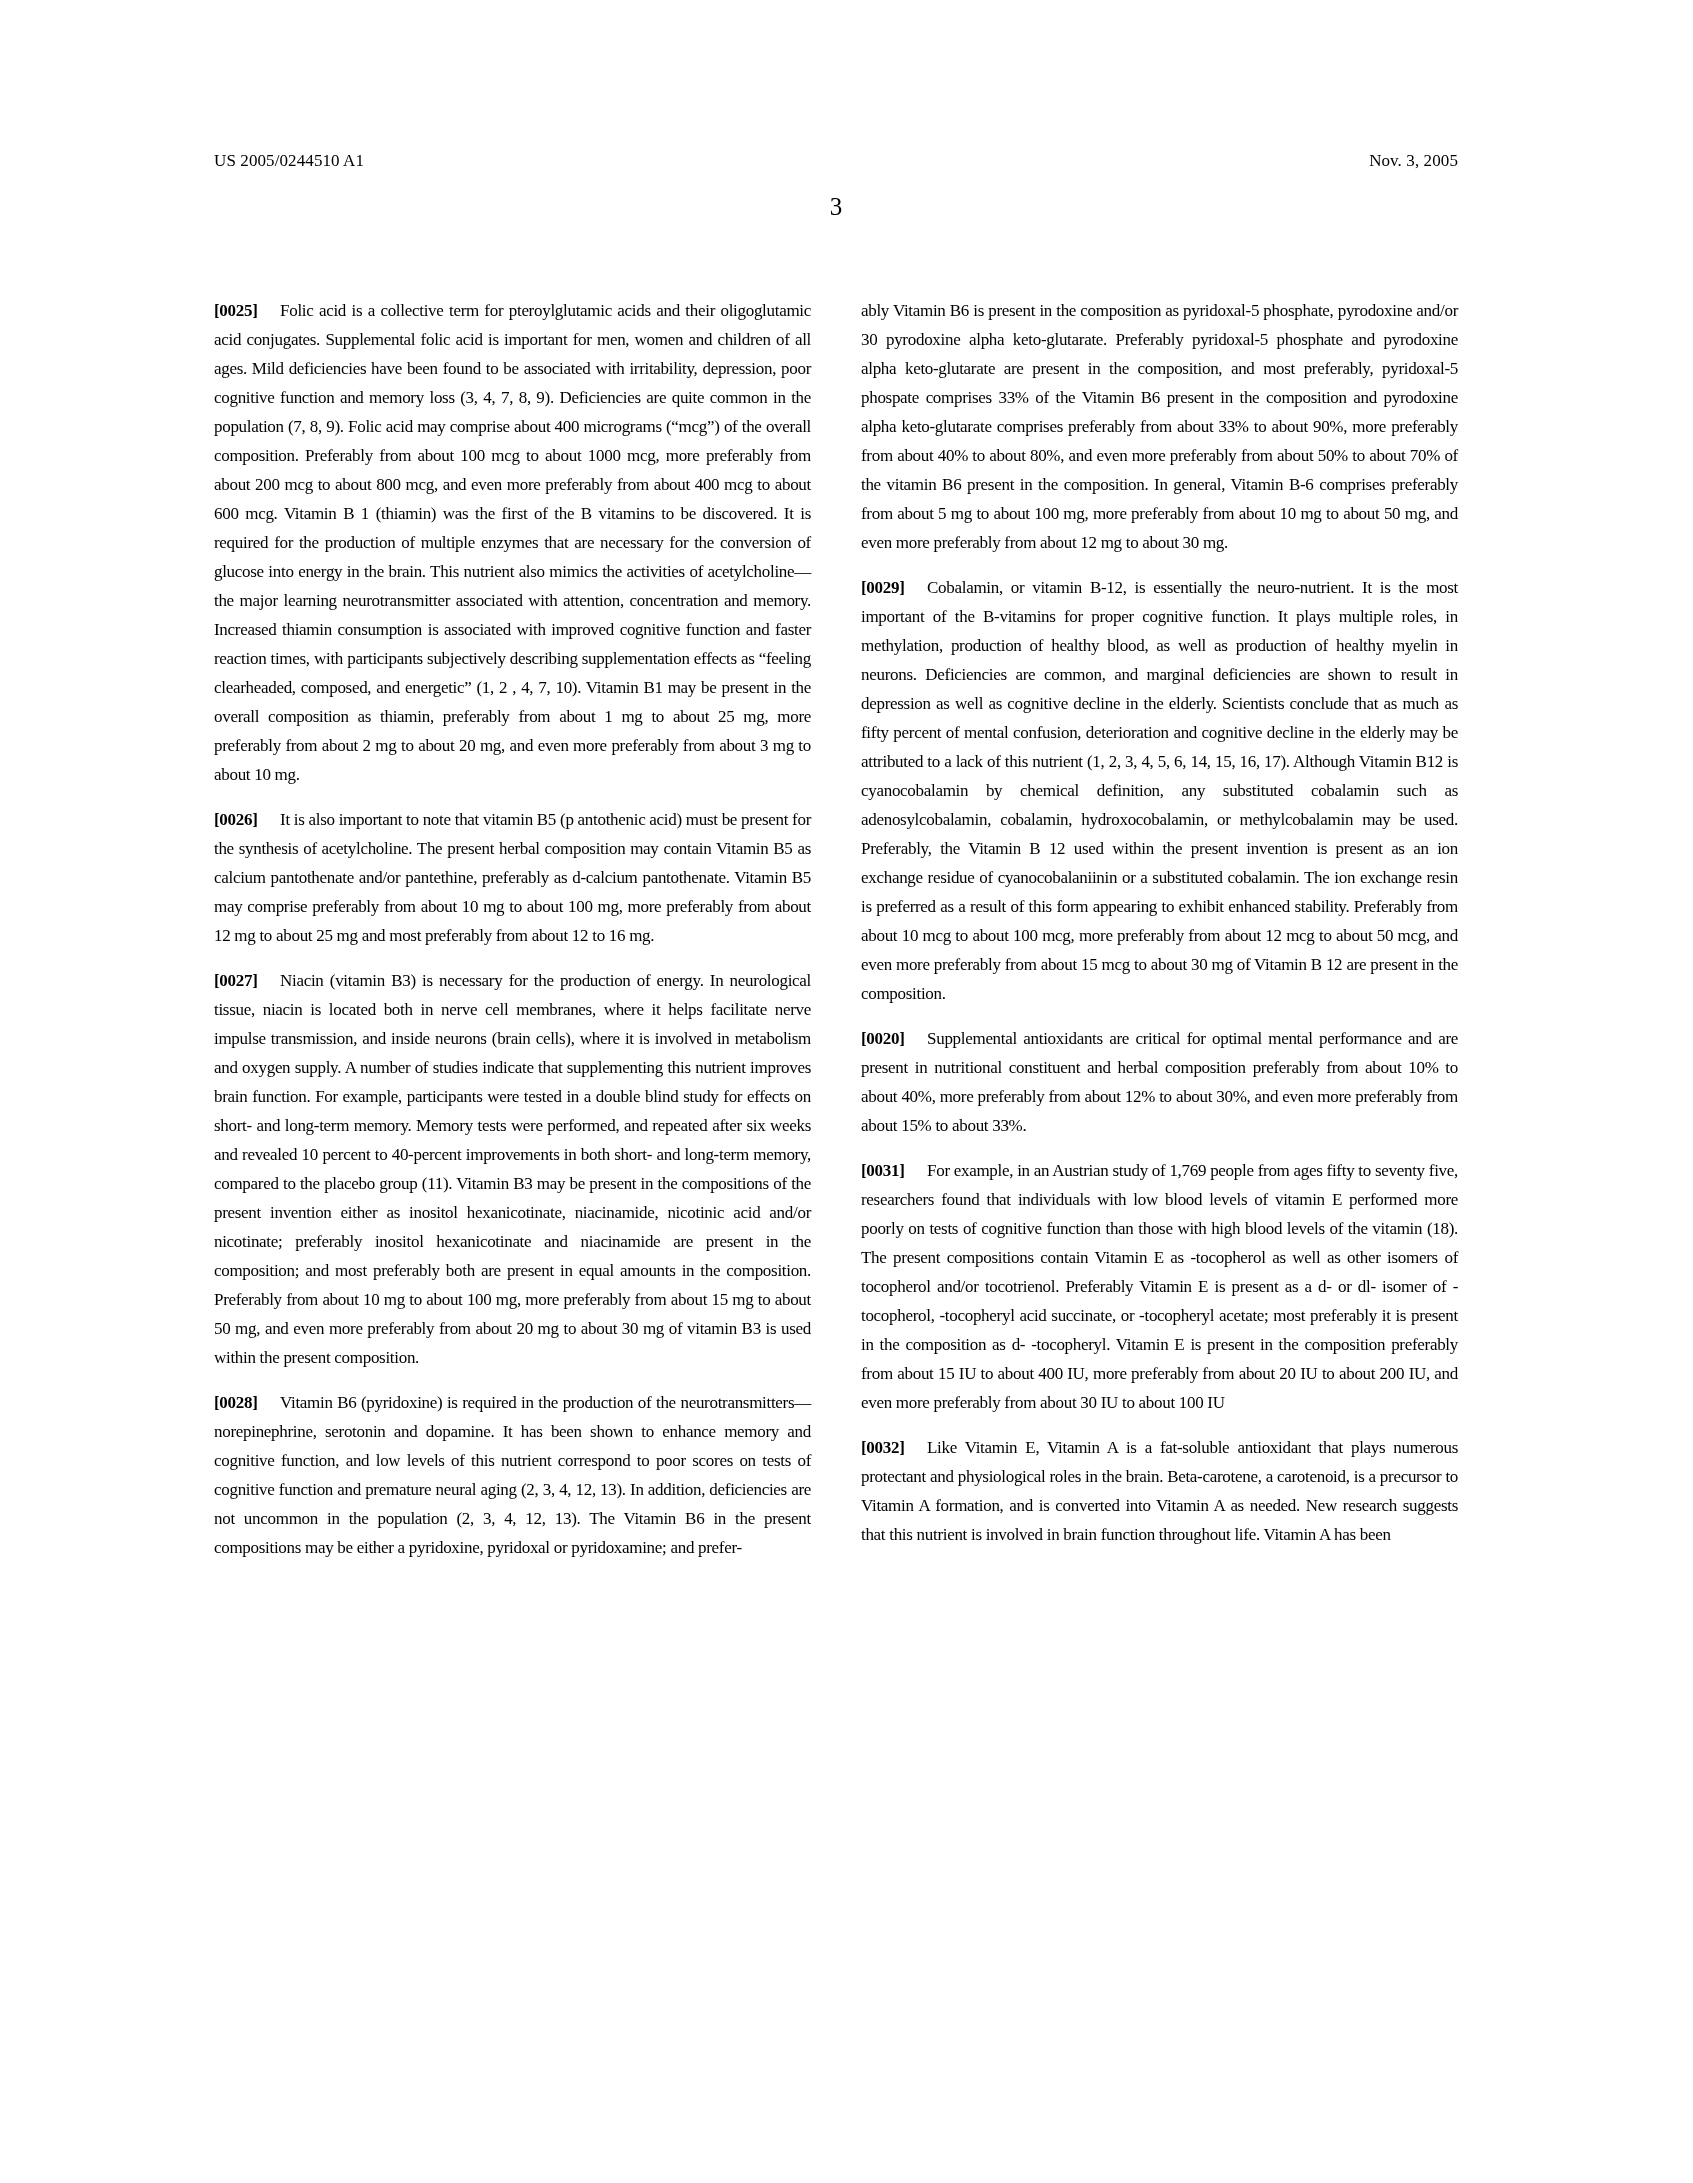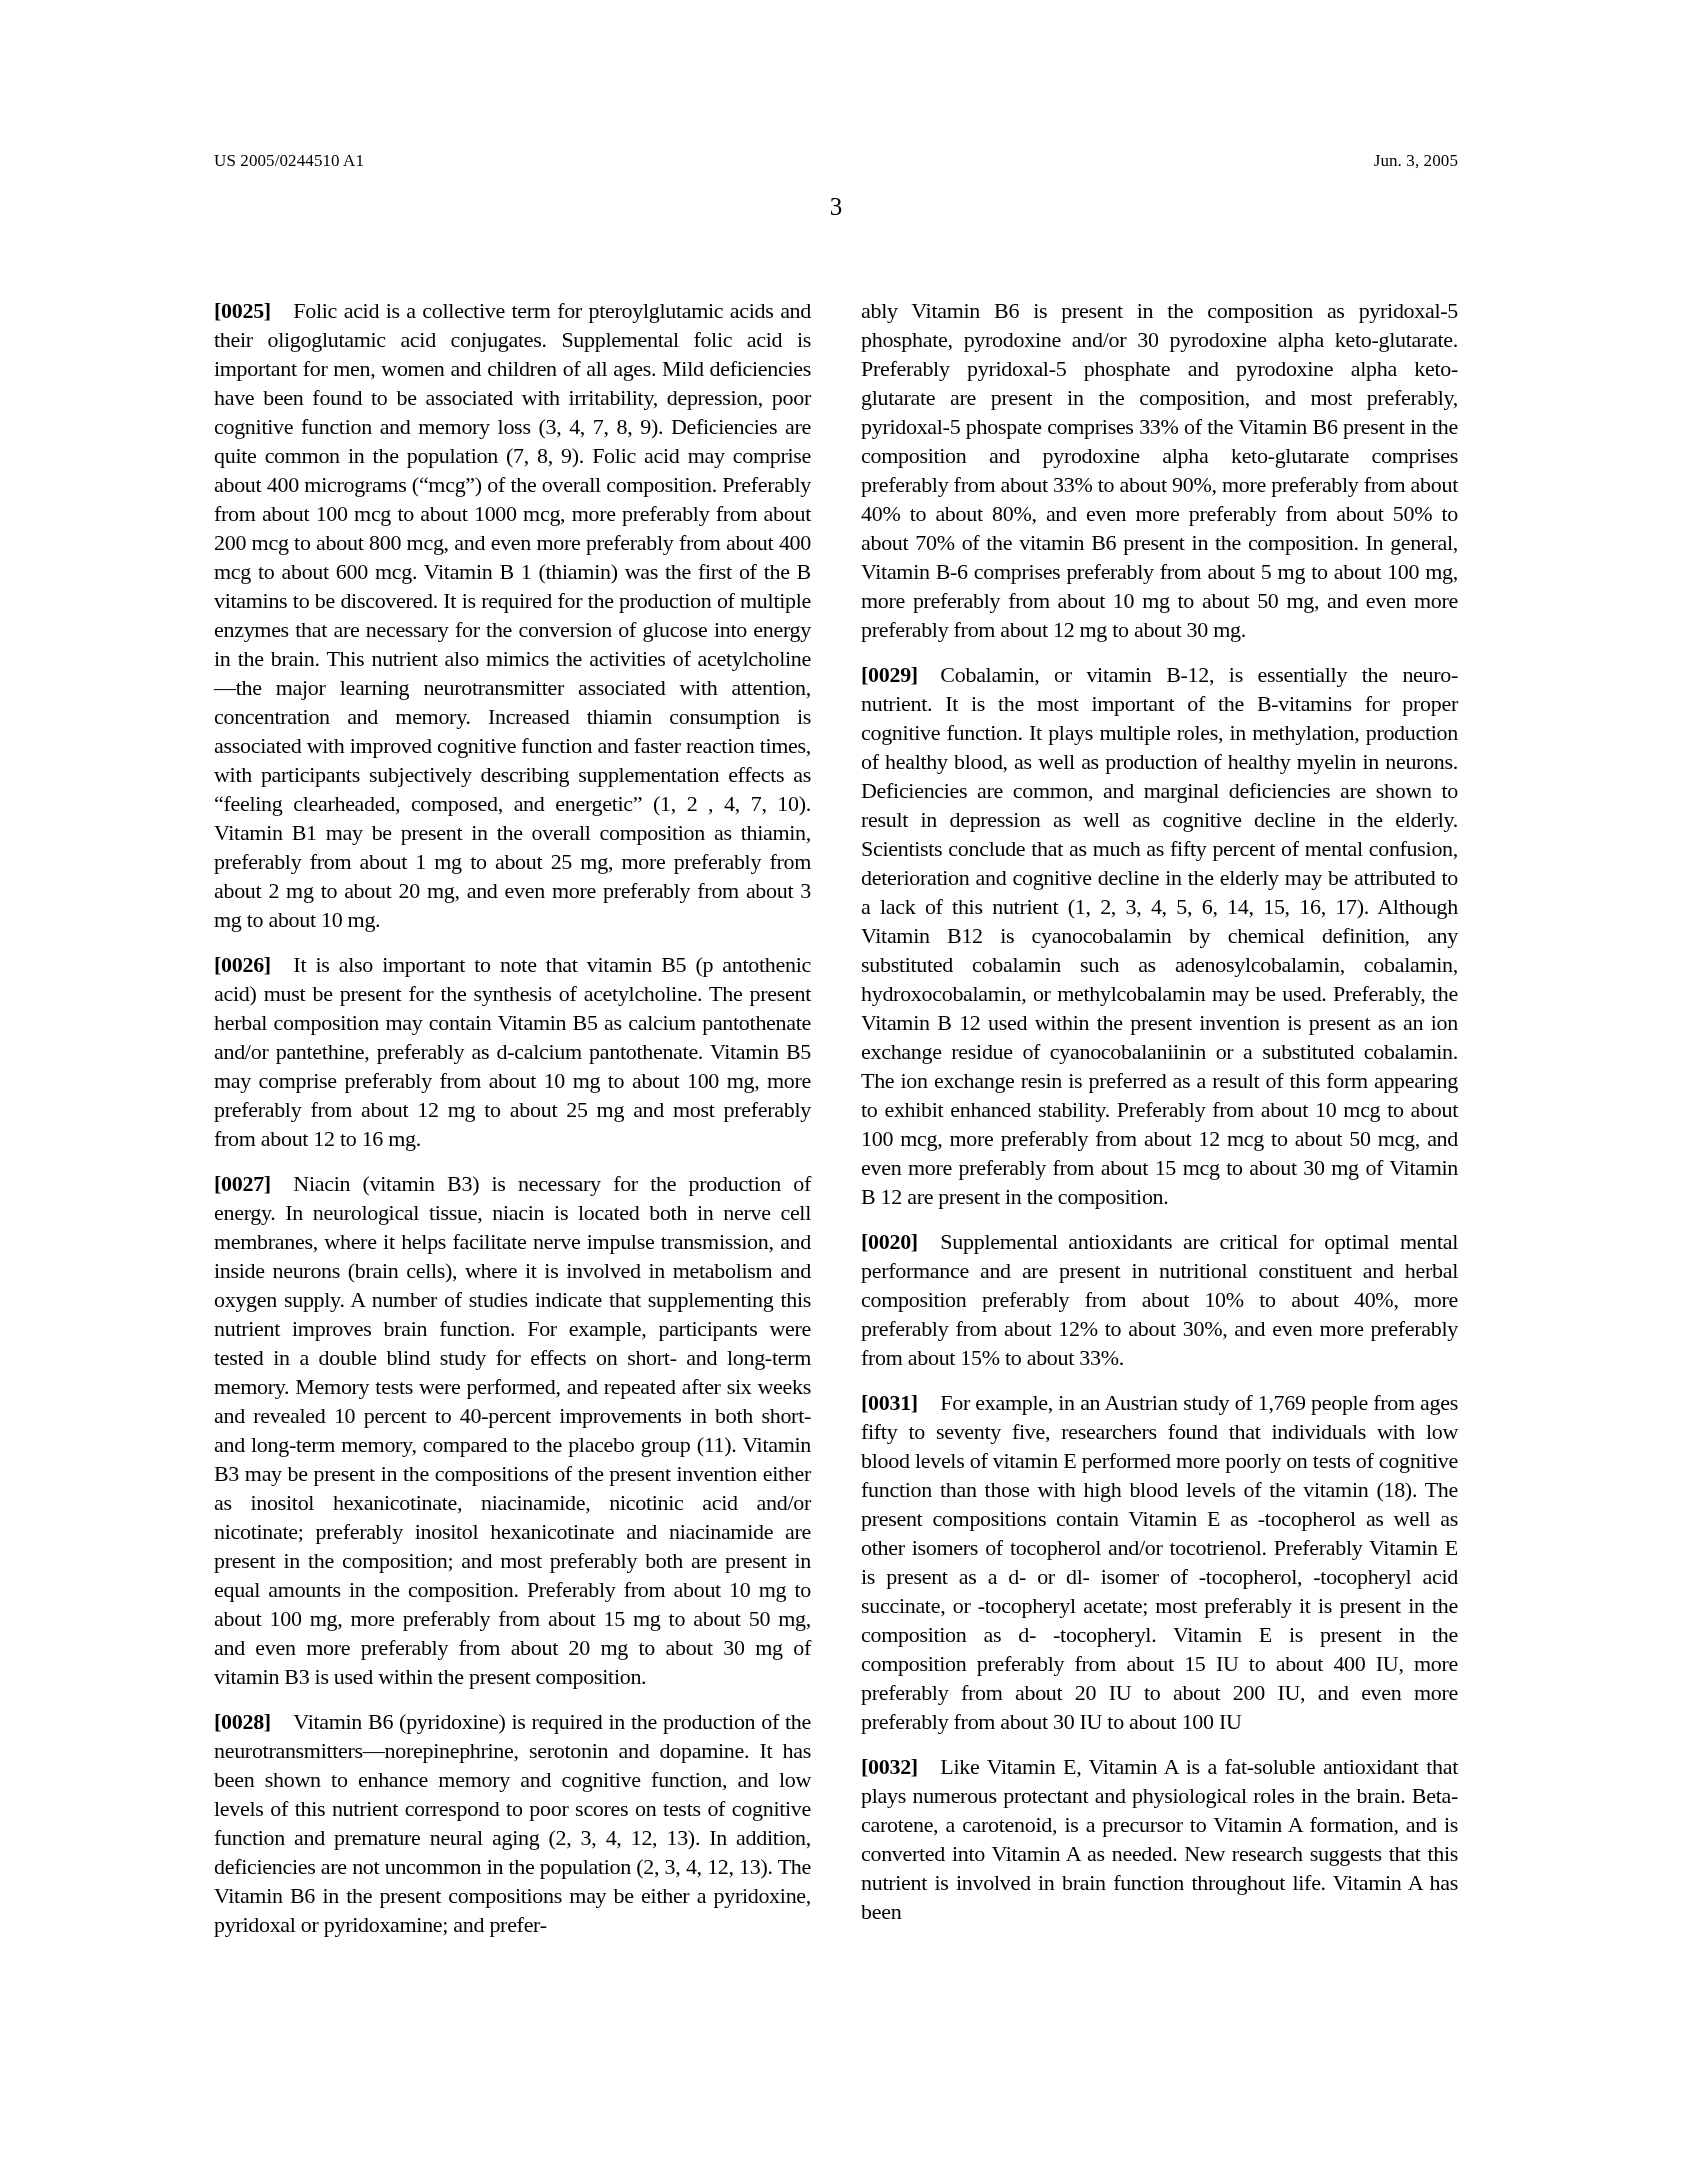--- a/index.html
+++ b/index.html
@@ -36,21 +36,21 @@
   .columns {
     position: absolute;
     top: 296px;
     left: 214px;
     width: 1244px;
     display: flex;
     gap: 50px;
   }
   .col {
     width: 597px;
-    font-size: 22px;
+    font-size: 17px;
     line-height: 29px;
     letter-spacing: -0.3px;
     text-align: justify;
   }
   .para {
     margin: 0 0 16px 0;
   }
   .para:last-child { margin-bottom: 4px; }
   .plabel {
     font-weight: bold;
@@ -66,21 +66,21 @@
     letter-spacing: -0.3px;
   }
 </style>
 </head>
 <body>
 
 <div class="page">
 
   <div class="header">
     <span>US 2005/0244510 A1</span>
-    <span>Jun. 3, 2005</span>
+    <span>Nov. 3, 2005</span>
   </div>
 
   <div class="page-number">3</div>
 
   <div class="columns">
 
     <div class="col">
       <p class="para"><b class="plabel">[0025]</b><span>Folic acid is a collective term for pteroylglutamic acids and their oligoglutamic acid conjugates. Supplemental folic acid is important for men, women and children of all ages. Mild deficiencies have been found to be associated with irritability, depression, poor cognitive function and memory loss (3, 4, 7, 8, 9). Deficiencies are quite common in the population (7, 8, 9). Folic acid may comprise about 400 micrograms (“mcg”) of the overall composition. Preferably from about 100 mcg to about 1000 mcg, more preferably from about 200 mcg to about 800 mcg, and even more preferably from about 400 mcg to about 600 mcg. Vitamin B 1 (thiamin) was the first of the B vitamins to be discovered. It is required for the production of multiple enzymes that are necessary for the conversion of glucose into energy in the brain. This nutrient also mimics the activities of acetylcholine—the major learning neurotransmitter associated with attention, concentration and memory. Increased thiamin consumption is associated with improved cognitive function and faster reaction times, with participants subjectively describing supplementation effects as “feeling clearheaded, composed, and energetic” (1, 2 , 4, 7, 10). Vitamin B1 may be present in the overall composition as thiamin, preferably from about 1 mg to about 25 mg, more preferably from about 2 mg to about 20 mg, and even more preferably from about 3 mg to about 10 mg.</span></p>
       <p class="para"><b class="plabel">[0026]</b><span>It is also important to note that vitamin B5 (p antothenic acid) must be present for the synthesis of acetylcholine. The present herbal composition may contain Vitamin B5 as calcium pantothenate and/or pantethine, preferably as d-calcium pantothenate. Vitamin B5 may comprise preferably from about 10 mg to about 100 mg, more preferably from about 12 mg to about 25 mg and most preferably from about 12 to 16 mg.</span></p>
       <p class="para"><b class="plabel">[0027]</b><span>Niacin (vitamin B3) is necessary for the production of energy. In neurological tissue, niacin is located both in nerve cell membranes, where it helps facilitate nerve impulse transmission, and inside neurons (brain cells), where it is involved in metabolism and oxygen supply. A number of studies indicate that supplementing this nutrient improves brain function. For example, participants were tested in a double blind study for effects on short- and long-term memory. Memory tests were performed, and repeated after six weeks and revealed 10 percent to 40-percent improvements in both short- and long-term memory, compared to the placebo group (11). Vitamin B3 may be present in the compositions of the present invention either as inositol hexanicotinate, niacinamide, nicotinic acid and/or nicotinate; preferably inositol hexanicotinate and niacinamide are present in the composition; and most preferably both are present in equal amounts in the composition. Preferably from about 10 mg to about 100 mg, more preferably from about 15 mg to about 50 mg, and even more preferably from about 20 mg to about 30 mg of vitamin B3 is used within the present composition.</span></p>

